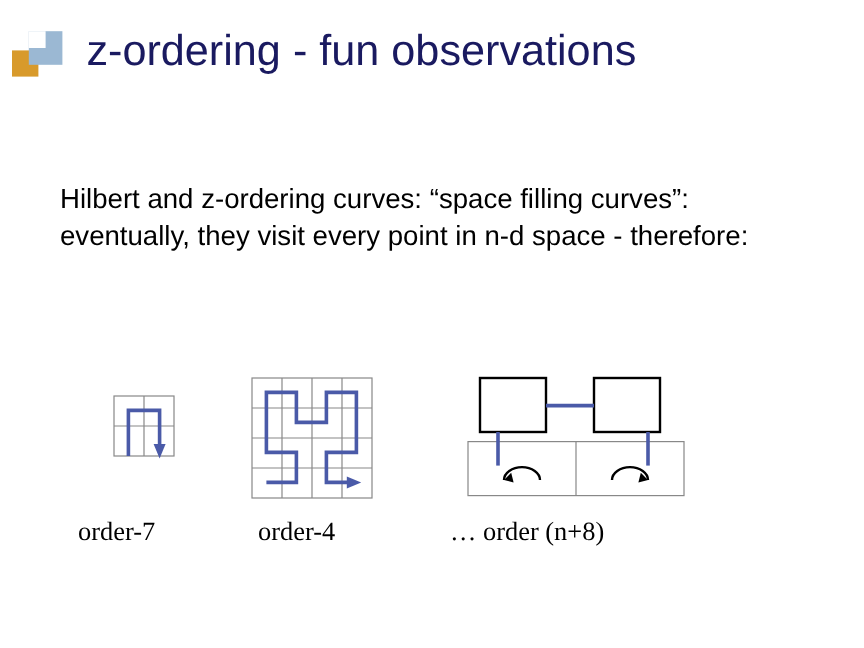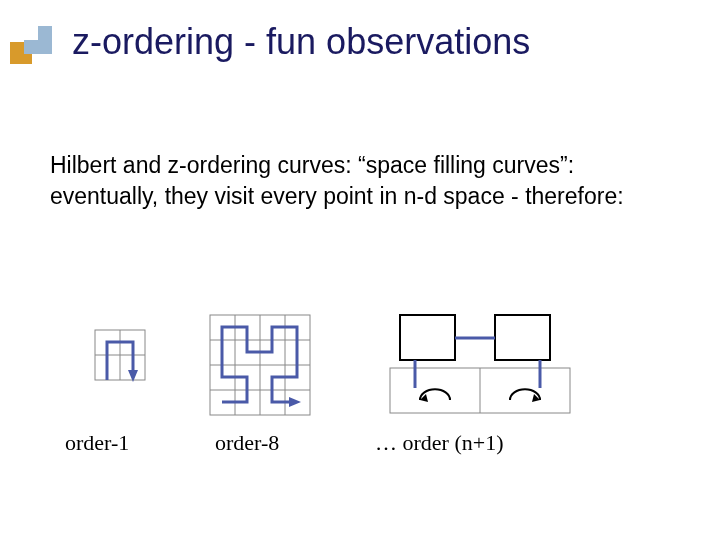--- a/index.html
+++ b/index.html
@@ -168,18 +168,18 @@
         </g>
 
         <polygon points="40,90 46,84 48,92" fill="#000"></polygon>
         <polygon points="160,90 154,84 152,92" fill="#000"></polygon>
       </svg>
     </div>
 
   </div>
 
   <div class="label-row">
-    <div class="fig-label" style="left:0px;">order-1</div>
-    <div class="fig-label" style="left:150px;">order-8</div>
-    <div class="fig-label" style="left:310px;">… order (n+1)</div>
+    <div class="fig-label" style="left:0px;">order-7</div>
+    <div class="fig-label" style="left:150px;">order-4</div>
+    <div class="fig-label" style="left:310px;">… order (n+8)</div>
   </div>
 
 </div>
 
 </body></html>

